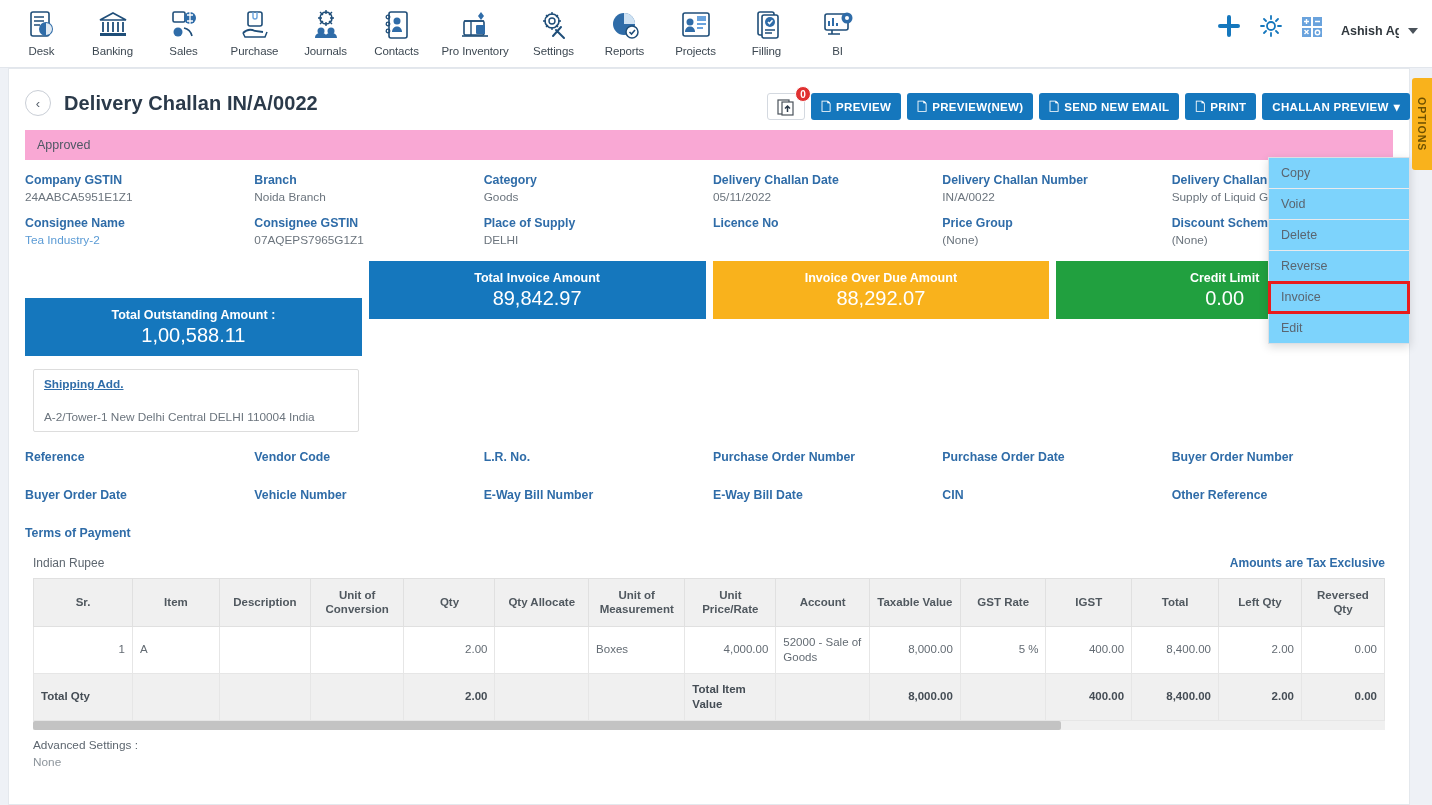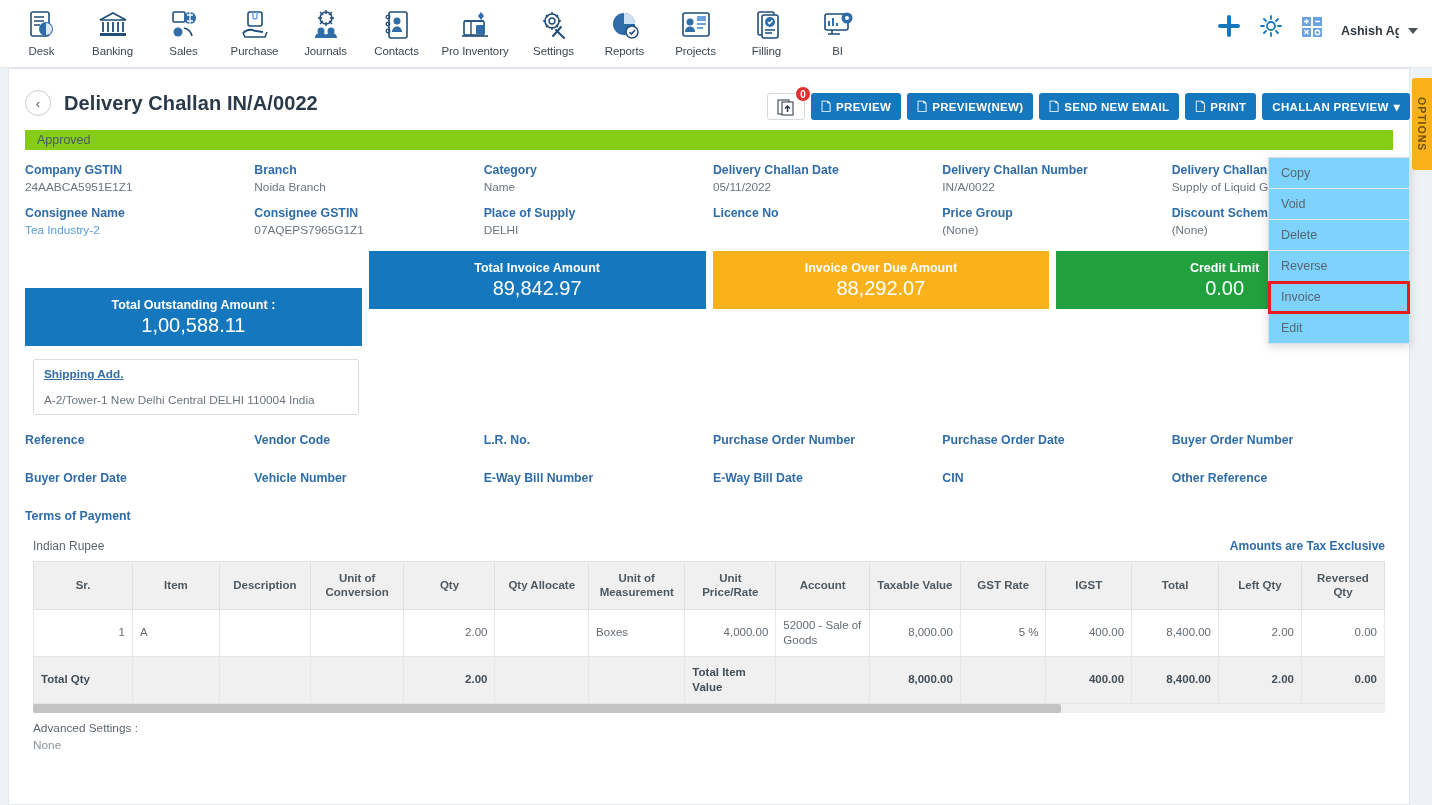--- a/index.html
+++ b/index.html
@@ -119,21 +119,21 @@
     display: flex; align-items: center; justify-content: center;
     cursor: pointer; z-index: 20;
   }
   .options-tab span {
     writing-mode: vertical-rl; font-size: 10.5px;
     font-weight: bold; letter-spacing: 1px;
   }
 
   
   .statusbar {
-    margin: 9px 16px 0 16px; height: 20px; background: #84cc16;
+    margin: 9px 16px 0 16px; height: 30px; background: #f9a8d4;
     display: flex; align-items: center; padding-left: 12px;
     font-size: 12.5px; color: #4e5864;
   }
 
   
   .fieldgrid {
     display: grid; grid-template-columns: repeat(6, 1fr);
     padding: 13px 16px 0 8px; column-gap: 0; row-gap: 12px;
   }
   .fg { padding-left: 8px; }
@@ -161,21 +161,21 @@
 
   
   .ship-box {
     margin: 13px 0 0 24px; width: 326px; padding: 7px 10px;
     border: 1px solid #ddd; background: #fff; border-radius: 2px;
   }
   .ship-box .s-label {
     font-size: 11.8px; font-weight: bold; color: #2f6ca8;
     text-decoration: underline;
   }
-  .ship-box .s-value { font-size: 11.8px; color: #6b747d; margin-top: 12px; }
+  .ship-box .s-value { font-size: 11.8px; color: #6b747d; margin-top: 19px; }
 
   
   .refgrid {
     display: grid; grid-template-columns: repeat(6, 1fr);
     padding: 18px 16px 0 8px; row-gap: 24px;
   }
   .refgrid .rlabel {
     font-size: 12.3px; font-weight: bold; color: #2f6ca8;
     padding-left: 8px; white-space: nowrap;
   }
@@ -425,21 +425,21 @@
     <div class="fg">
       <div class="flabel">Company GSTIN</div>
       <div class="fvalue">24AABCA5951E1Z1</div>
     </div>
     <div class="fg">
       <div class="flabel">Branch</div>
       <div class="fvalue">Noida Branch</div>
     </div>
     <div class="fg">
       <div class="flabel">Category</div>
-      <div class="fvalue">Name</div>
+      <div class="fvalue">Goods</div>
     </div>
     <div class="fg">
       <div class="flabel">Delivery Challan Date</div>
       <div class="fvalue">05/11/2022</div>
     </div>
     <div class="fg">
       <div class="flabel">Delivery Challan Number</div>
       <div class="fvalue">IN/A/0022</div>
     </div>
     <div class="fg">

